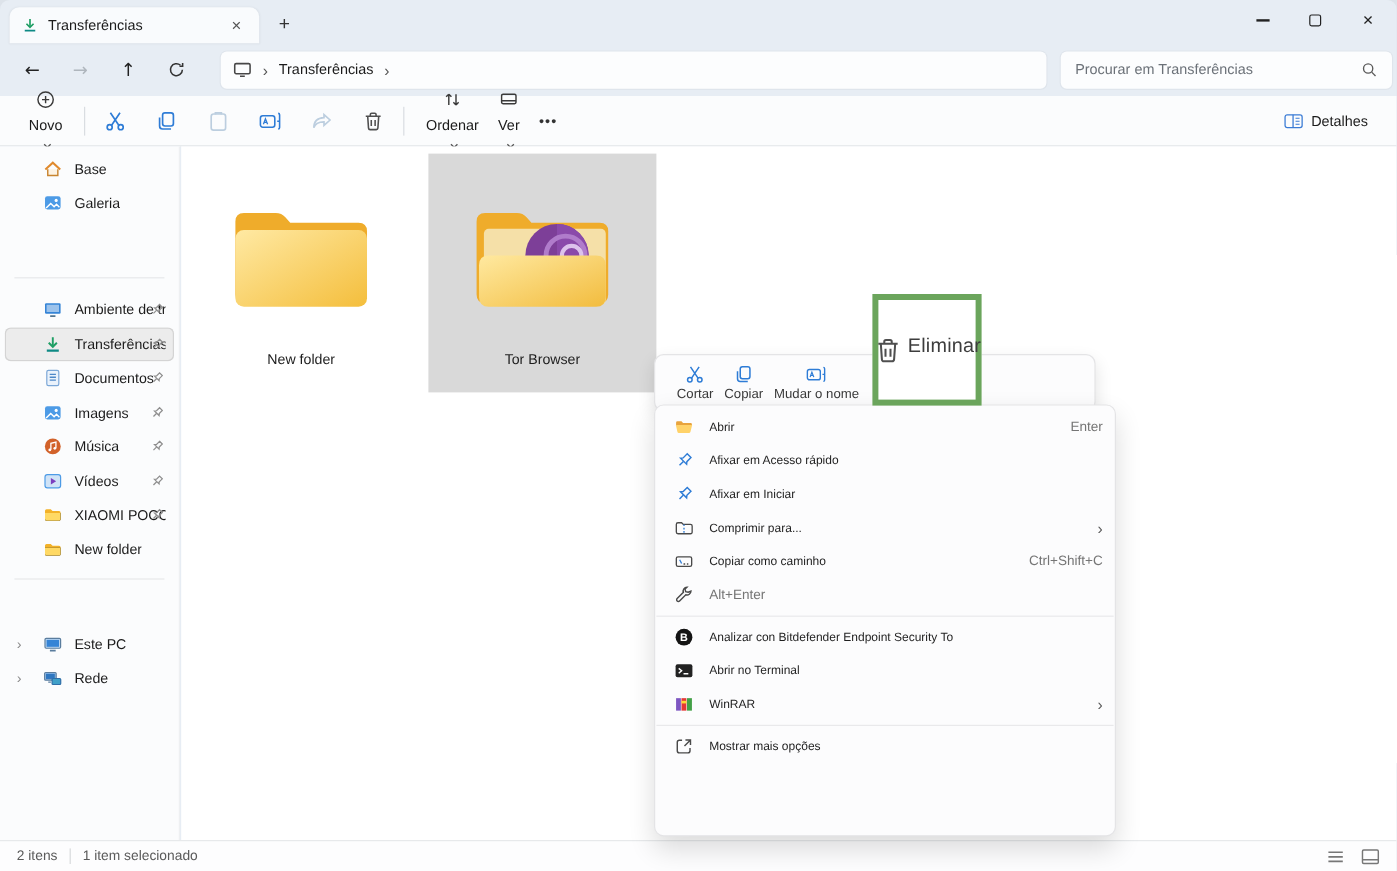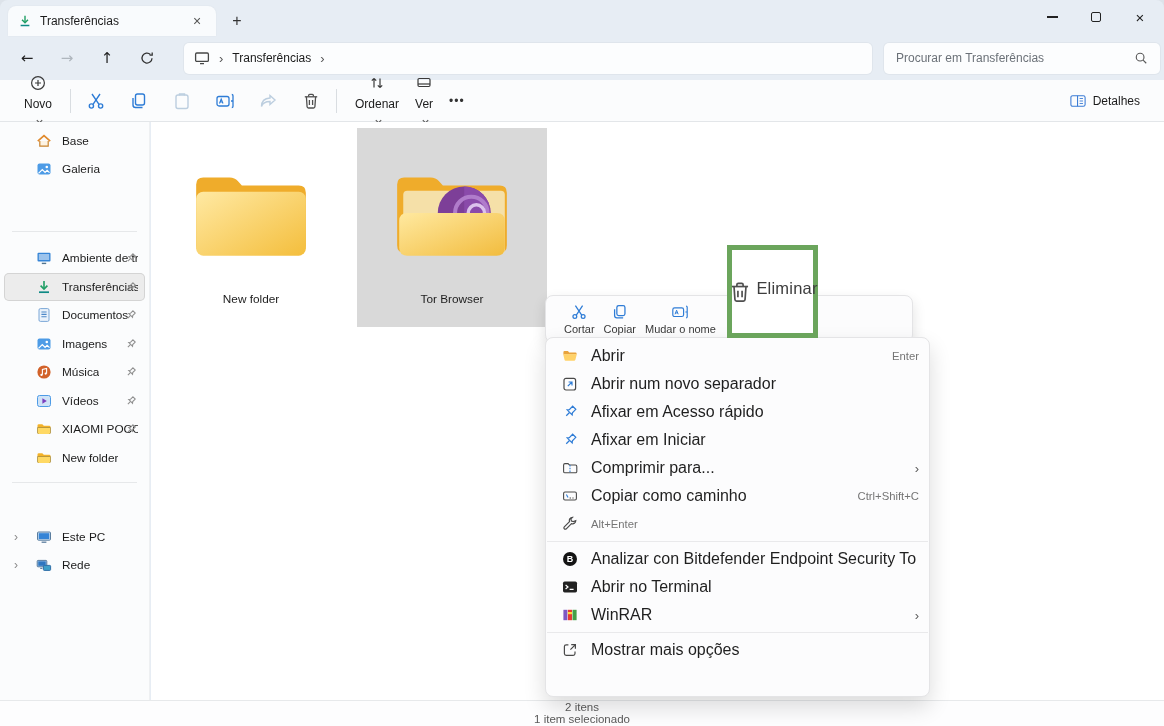--- a/index.html
+++ b/index.html
@@ -75,35 +75,35 @@
   
   .quickbar { position:absolute; left:545px; top:295px; width:368px; height:48px; background:#FCFCFD;
     border:1px solid #E4E4E6; border-radius:8px; box-shadow:0 6px 14px rgba(0,0,0,.12);
     display:flex; align-items:center; padding-left:14px; gap:1px; z-index:5; }
   .qa { display:flex; flex-direction:column; align-items:center; gap:2px; padding:2px 4px; }
   .qa .qlbl { font-size:11px; color:#3a3a3a; white-space:nowrap; }
   .menu { position:absolute; left:545px; top:337px; width:385px; height:360px; background:#FCFCFD;
     border:1px solid #E4E4E6; border-radius:8px; box-shadow:0 10px 22px rgba(0,0,0,.14);
     padding:4px 0; z-index:6; overflow:hidden; }
   .mi { height:28px; display:flex; align-items:center; padding:0 10px 0 16px; gap:13px; }
-  .mi .milbl { flex:1; font-size:16px; color:#1f1f1f; white-space:nowrap; overflow:hidden; }
+  .mi .milbl { flex:1; font-size:10px; color:#1f1f1f; white-space:nowrap; overflow:hidden; }
   .mi .sc { font-size:11.3px; color:#757575; white-space:nowrap; }
   .mi .sub { color:#5a5a5a; font-size:13px; }
   .menu-divider { height:1px; background:#E9E9EB; margin:3px 1px; }
 
   
   .annotation { position:absolute; left:727px; top:245px; width:91px; height:93px;
     border:5px solid #6BA55C; background:#FFFFFF; z-index:10; display:flex; flex-direction:column;
     align-items:center; justify-content:center; gap:3px; }
   .annotation .albl { font-size:16.5px; color:#3d3d3d; letter-spacing:.2px; }
 
   
   .statusbar { position:absolute; left:0; top:700px; width:1164px; height:26px; background:#FDFDFE;
-    border-top:1px solid #E7E9EB; display:flex; align-items:center; padding:0 14px;
-    font-size:11.5px; color:#5a5a5a;flex-direction:column; }
+    border-top:1px solid #E7E9EB; display:flex; align-items:center; padding:12px 14px;
+    font-size:11.5px; color:#5a5a5a; }
   .sb-sep { width:1px; height:13px; background:#D8DADC; margin:0 10px; }
   .sb-views { margin-left:auto; display:flex; gap:14px; align-items:center; }
 </style>
 </head>
 <body>
 
 <div class="window">
 
   <div class="tabbar">
     <div class="tab">
@@ -542,29 +542,20 @@
           <svg viewBox="0 0 16 16">
             <path d="M1.4 4.2q0-1.1 1.1-1.1h3.4l1.3 1.3h6.3q1.1 0 1.1 1.1v.9H1.4z" fill="#E8A33D"></path>
             <path d="M1.2 6.2h13.6l-1.4 5.6q-.3 1-1.3 1H3.7q-1 0-1.2-1z" fill="#FFD269"></path>
           </svg>
         </span>
         <span class="milbl">Abrir</span>
         <span class="sc">Enter</span>
       </div>
       <div class="mi">
         <span class="icon i16">
-          <svg viewBox="0 0 16 16" fill="none">
-            <rect x="2" y="2.4" width="11.6" height="11.6" rx="2" stroke="#4a4a4a" stroke-width="1.2"></rect>
-            <path d="M5.8 10.2 10 6M6.6 6H10v3.4" stroke="#2E7CD6" stroke-width="1.2"></path>
-          </svg>
-        </span>
-        <span class="milbl">Abrir num novo separador</span>
-      </div>
-      <div class="mi">
-        <span class="icon i16">
           <svg viewBox="0 0 16 16">
             <g transform="rotate(45 8 8)" fill="none" stroke="#2E7CD6" stroke-width="1.2">
               <path d="M5.8 2h4.4v4.8l1.4 1.7H4.4l1.4-1.7z"></path>
               <path d="M8 8.7v4.6"></path>
             </g>
           </svg>
         </span>
         <span class="milbl">Afixar em Acesso rápido</span>
       </div>
       <div class="mi">

